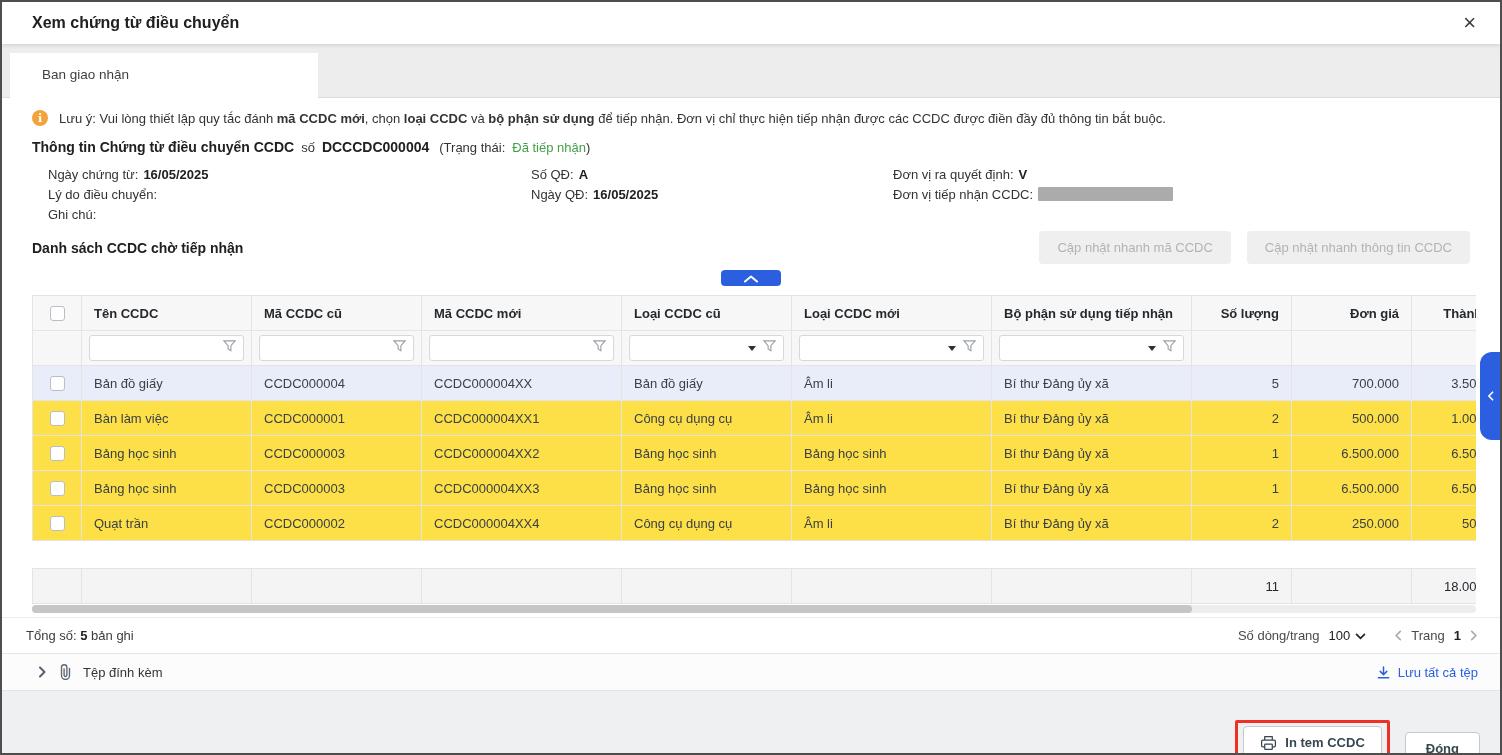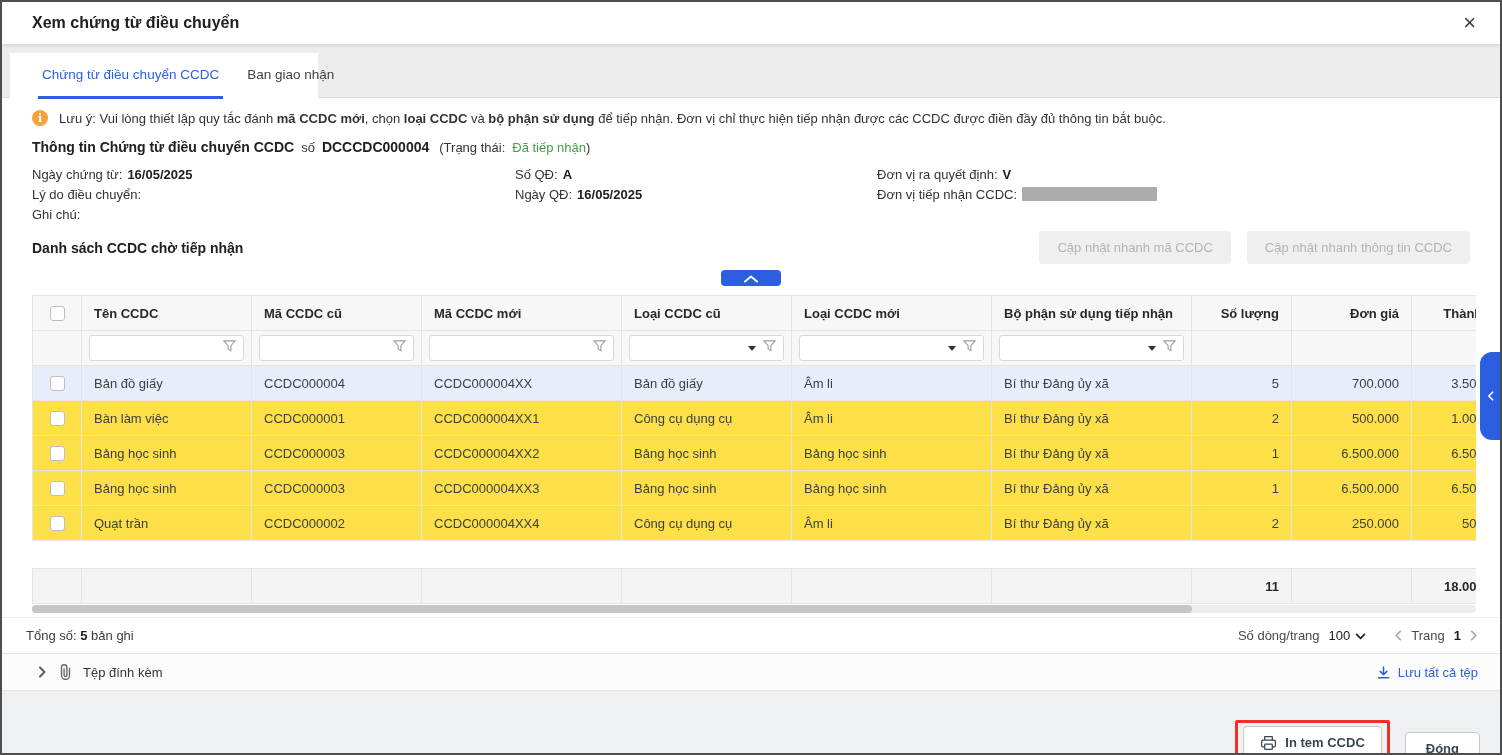--- a/index.html
+++ b/index.html
@@ -29,21 +29,21 @@
   .tab.active{color:var(--blue);border-bottom-color:var(--blue)}
   
   .notebar{display:flex;align-items:center;gap:11px;margin:12px 30px 0}
   .noteicon{width:16px;height:16px;min-width:16px;border-radius:50%;background:#f2a33c;color:#fff;font-size:11px;font-weight:700;display:flex;align-items:center;justify-content:center;font-family:"DejaVu Serif",serif}
   .notetext{font-size:13px;color:var(--text)}
   .notetext b{font-weight:700}
   
   .inforow{margin:13px 30px 0;display:flex;align-items:baseline;gap:7px;font-size:13px;color:var(--text);white-space:nowrap}
   .infotitle,.docno{font-size:14px;font-weight:700;color:#202020}
   .status{color:var(--green)}
-  .details{display:flex;margin:9px 30px 0;font-size:13px;color:var(--text)}
+  .details{display:flex;margin:9px 46px 0;font-size:13px;color:var(--text)}
   .dcol1{width:483px}.dcol2{width:362px}.dcol3{flex:1}
   .dline{height:20px;display:flex;align-items:center;gap:5px;white-space:nowrap}
   .dline b{font-weight:700;color:#202020}
   .redact{display:inline-block;height:14px;background:#ababab;border-radius:1px}
   .r150{width:150px}.r180{width:180px}.r135{width:135px}
   
   .listrow{display:flex;align-items:center;margin:7px 30px 0}
   .listtitle{font-size:14px;font-weight:700;color:#202020;flex:1}
   .gbtn{background:#efefef;color:#b3b3b7;font-size:13px;padding:0 18px;height:33px;display:flex;align-items:center;border-radius:4px;margin-left:16px;cursor:default;white-space:nowrap}
   .pillrow{display:flex;justify-content:center;margin-top:6px}
@@ -56,21 +56,21 @@
   .num{text-align:right}
   tr.filter td{background:#f7f7f7;padding:0 7px}
   .fbox{background:#fff;border:1px solid #d8d8d8;border-radius:3px;height:26px;display:flex;align-items:center;gap:7px;padding:0 7px}
   .fbox input{border:none;outline:none;flex:1;min-width:0;height:22px;font:inherit;background:transparent}
   .caret{width:0;height:0;border-left:4px solid transparent;border-right:4px solid transparent;border-top:5px solid #2f2f2f}
   tr.drow td{background:#fde047}
   tr.drow.hl td{background:#e9edf9}
   .cbcell{padding:0;text-align:center}
   .cb{width:15px;height:15px;border:1px solid #b9bfc9;border-radius:3px;background:#fff;margin:0 auto}
   tr.spacer td{border:none;background:#fff;height:28px}
-  tr.summary td{background:#f4f4f4;font-weight:700;color:#24292e}
+  tr.summary td{background:#f4f4f4;font-weight:400;color:#24292e}
   .hscroll{margin:1px 0 0 30px;width:1444px;height:8px;background:#ededed;border-radius:4px}
   .hthumb{width:1160px;height:8px;background:#c6c6c6;border-radius:4px;cursor:pointer}
   
   .footrow{height:37px;display:flex;align-items:center;padding:0 22px 0 24px;border-top:1px solid #ececec;border-bottom:1px solid #e6e6e6;margin-top:4px}
   .total{font-size:13px;color:#3c3c3c}
   .total b{font-weight:700;color:#202020}
   .pager{margin-left:auto;display:flex;align-items:center;gap:9px;font-size:13px;color:#4a4a4a}
   .selbox{display:flex;align-items:center;gap:5px;cursor:pointer;color:#202020}
   .pgap{width:10px}
   .pnum{font-weight:700;color:#202020}
@@ -89,21 +89,20 @@
 </head>
 <body>
 
 <div class="mheader">
   <div class="mtitle">Xem chứng từ điều chuyển</div>
   <div class="xbtn">×</div>
 </div>
 
 <div class="tabbar">
   <div class="tabstrip">
-    <div class="tab active">Chứng từ điều chuyển CCDC</div>
     <div class="tab">Ban giao nhận</div>
   </div>
 </div>
 
 <div class="notebar">
   <div class="noteicon">i</div>
   <div class="notetext"><span>Lưu ý: Vui lòng thiết lập quy tắc đánh </span><b>mã CCDC mới</b><span>, chọn </span><b>loại CCDC</b><span> và </span><b>bộ phận sử dụng</b><span> để tiếp nhận. Đơn vị chỉ thực hiện tiếp nhận được các CCDC được điền đầy đủ thông tin bắt buộc.</span></div>
 </div>
 
 <div class="inforow">

